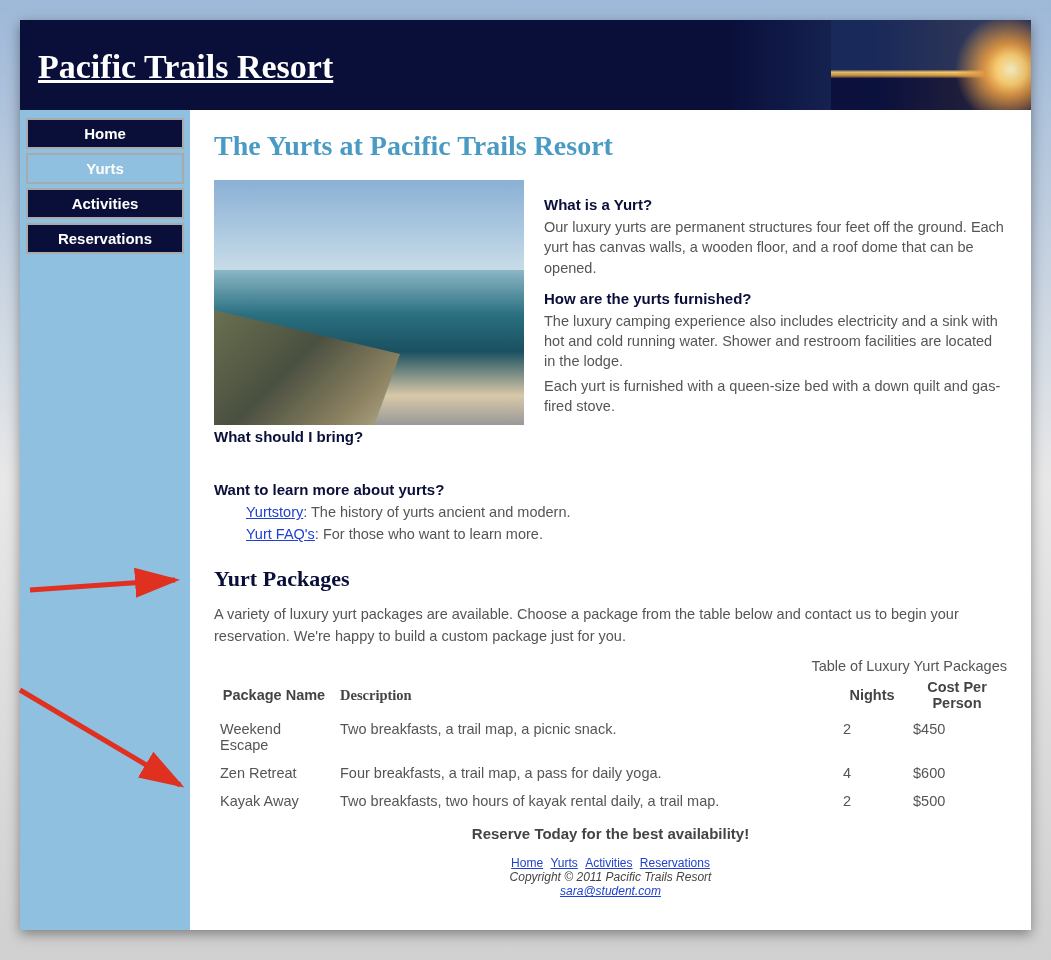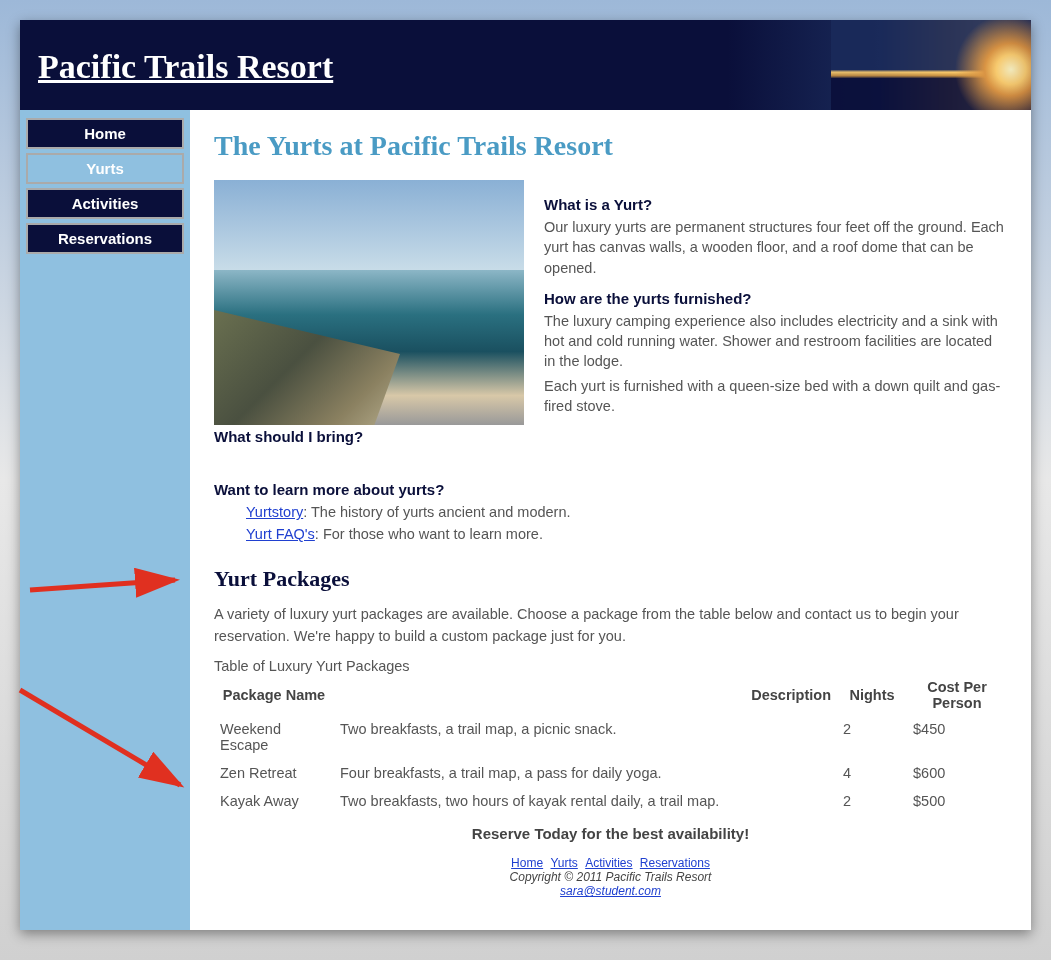--- a/index.html
+++ b/index.html
@@ -112,21 +112,21 @@
   h2.section {
     color: #0a0f3a;
     font-family: Georgia, serif;
     font-size: 22px;
     margin: 20px 0 12px 0;
   }
   .pkg-intro { font-size: 14.5px; color:#555; line-height:1.5; margin-bottom:10px;}
   table.packages { width: 100%; border-collapse: collapse; font-size:14.5px; color:#555;}
   table.packages th { color:#444; font-weight:bold; padding:4px 6px; text-align:center;}
   table.packages th:first-child{width:120px;}
-  table.packages th:nth-child(2){text-align:right;}
+  table.packages th:nth-child(2){text-align:left;font-family:Liberation Serif, serif;}
   table.packages th:nth-child(3){width:70px;}
   table.packages th:nth-child(4){width:100px;}
   table.packages td { padding:6px; vertical-align:top;}
   table.packages td:nth-child(1){text-align:left;}
   table.packages td:nth-child(2){text-align:left;}
   table.packages td:nth-child(3){text-align:left;}
   table.packages td:nth-child(4){text-align:left;}
   .reserve-cta { text-align:center; font-weight:bold; color:#444; font-size:15px; margin:10px 0;}
   footer { text-align:center; font-size:12px; font-style:italic; color:#444; padding:4px 0 14px 0;}
   footer .links a { font-style:normal; margin:0 2px;}
@@ -194,21 +194,21 @@
           <a>Yurtstory</a><span>: The history of yurts ancient and modern.</span>
         </div>
         <div class="link-row">
           <a>Yurt FAQ's</a><span>: For those who want to learn more.</span>
         </div>
       </div>
 
       <h2 class="section">Yurt Packages</h2>
       <div class="pkg-intro">A variety of luxury yurt packages are available. Choose a package from the table below and contact us to begin your reservation. We're happy to build a custom package just for you.</div>
 
-      <div style="text-align:left;">
+      <div style="text-align:right;">
         <span style="color:#555;font-size:14.5px;">Table of Luxury Yurt Packages</span>
       </div>
       <table class="packages">
         <thead>
             <tr id="pkg-head">
               <th>Package Name</th>
               <th>Description</th>
               <th>Nights</th>
               <th>Cost Per Person</th>
             </tr>

